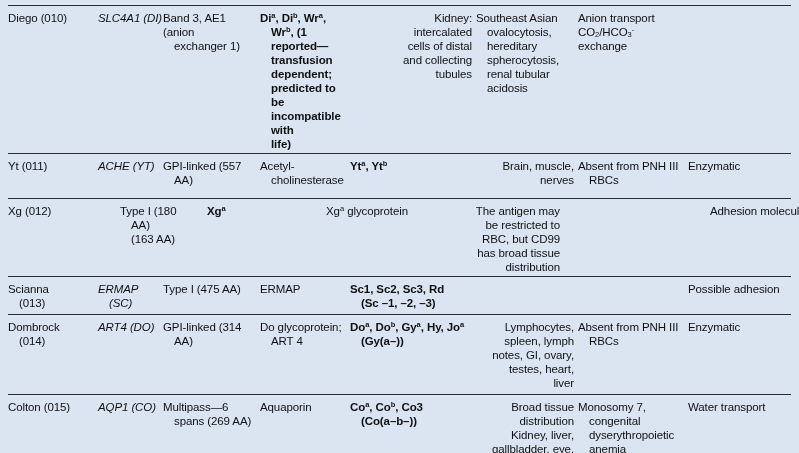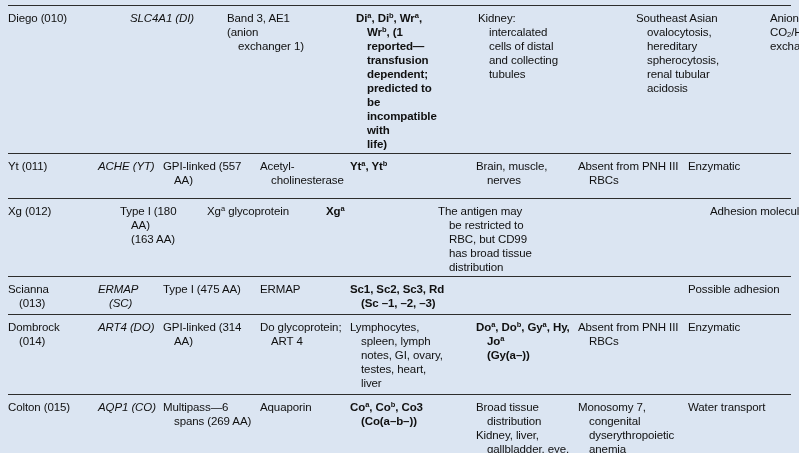--- a/index.html
+++ b/index.html
@@ -17,38 +17,38 @@
     margin: 5px 0 0 8px;
     width: 783px;
     border-top: 1.2px solid #2d2d2d;
   }
   .row {
     display: grid;
     grid-template-columns: 90px 65px 97px 90px 126px 102px 110px 103px;
     border-bottom: 1.2px solid #2d2d2d;
     box-sizing: border-box;
   }
-  .row:nth-child(1) { min-height: 105px; gap: 32px; }
+  .row:nth-child(1) { min-height: 105px; }
   .row:nth-child(2) { min-height: 45px;  }
   .row:nth-child(3) { min-height: 76px; gap: 22px;  }
   .row:nth-child(4) { min-height: 38px;  }
   .row:nth-child(5) { min-height: 80px;  }
   .row:nth-child(6) { min-height: 98px;  }
   .cell {
     box-sizing: border-box;
     padding: 5px 6px 2px 0;
     line-height: 14px;
     letter-spacing: -0.1px;
   }
   .cell.c1 { padding-right: 10px; }
   .cell.c2 { font-style: italic; padding-right: 0; }
   .cell.c3 { padding-right: 6px; }
   .cell.c4 { padding-right: 2px; }
   .cell.c5 { padding-right: 8px; font-weight: bold; }
-  .cell.c6 { padding-right: 4px; }
+  .cell.c6 { padding-right: 4px; text-align: right; }
   .cell.c7 { padding-right: 4px; }
   .cell.c8 { padding-right: 4px; }
   .para {
     padding-left: 11px;
     text-indent: -11px;
     margin: 0;
   }
   .c8 .para { padding-left: 0; text-indent: 0; }
   sup {
     font-size: 7.5px;
@@ -117,25 +117,25 @@
         <div class="para">Enzymatic</div>
       </div>
     </div>
     <div class="row">
       <div class="cell c1">
         <div class="para">Xg (012)</div>
       </div>
       <div class="cell c3">
         <div class="para">Type I (180 AA)<br>(163 AA)</div>
       </div>
+      <div class="cell c5">
+        <div class="para">Xg<sup>a</sup></div>
+      </div>
       <div class="cell c4">
         <div class="para">Xg<sup>a</sup> glycoprotein</div>
-      </div>
-      <div class="cell c5">
-        <div class="para">Xg<sup>a</sup></div>
       </div>
       <div class="cell c6">
         <div class="para">The antigen may<br>be restricted to<br>RBC, but CD99<br>has broad tissue<br>distribution</div>
       </div>
       <div class="cell c7"></div>
       <div class="cell c8">
         <div class="para">Adhesion molecule</div>
       </div>
     </div>
     <div class="row">
@@ -166,25 +166,25 @@
       </div>
       <div class="cell c2">
         <div class="para">ART4 (DO)</div>
       </div>
       <div class="cell c3">
         <div class="para">GPI-linked (314<br>AA)</div>
       </div>
       <div class="cell c4">
         <div class="para">Do glycoprotein;<br>ART 4</div>
       </div>
+      <div class="cell c5">
+        <div class="para">Do<sup>a</sup>, Do<sup>b</sup>, Gy<sup>a</sup>, Hy, Jo<sup>a</sup><br>(Gy(a–))</div>
+      </div>
       <div class="cell c6">
         <div class="para">Lymphocytes,<br>spleen, lymph<br>notes, GI, ovary,<br>testes, heart,<br>liver</div>
-      </div>
-      <div class="cell c5">
-        <div class="para">Do<sup>a</sup>, Do<sup>b</sup>, Gy<sup>a</sup>, Hy, Jo<sup>a</sup><br>(Gy(a–))</div>
       </div>
       <div class="cell c7">
         <div class="para">Absent from PNH III<br>RBCs</div>
       </div>
       <div class="cell c8">
         <div class="para">Enzymatic</div>
       </div>
     </div>
     <div class="row">
       <div class="cell c1">

